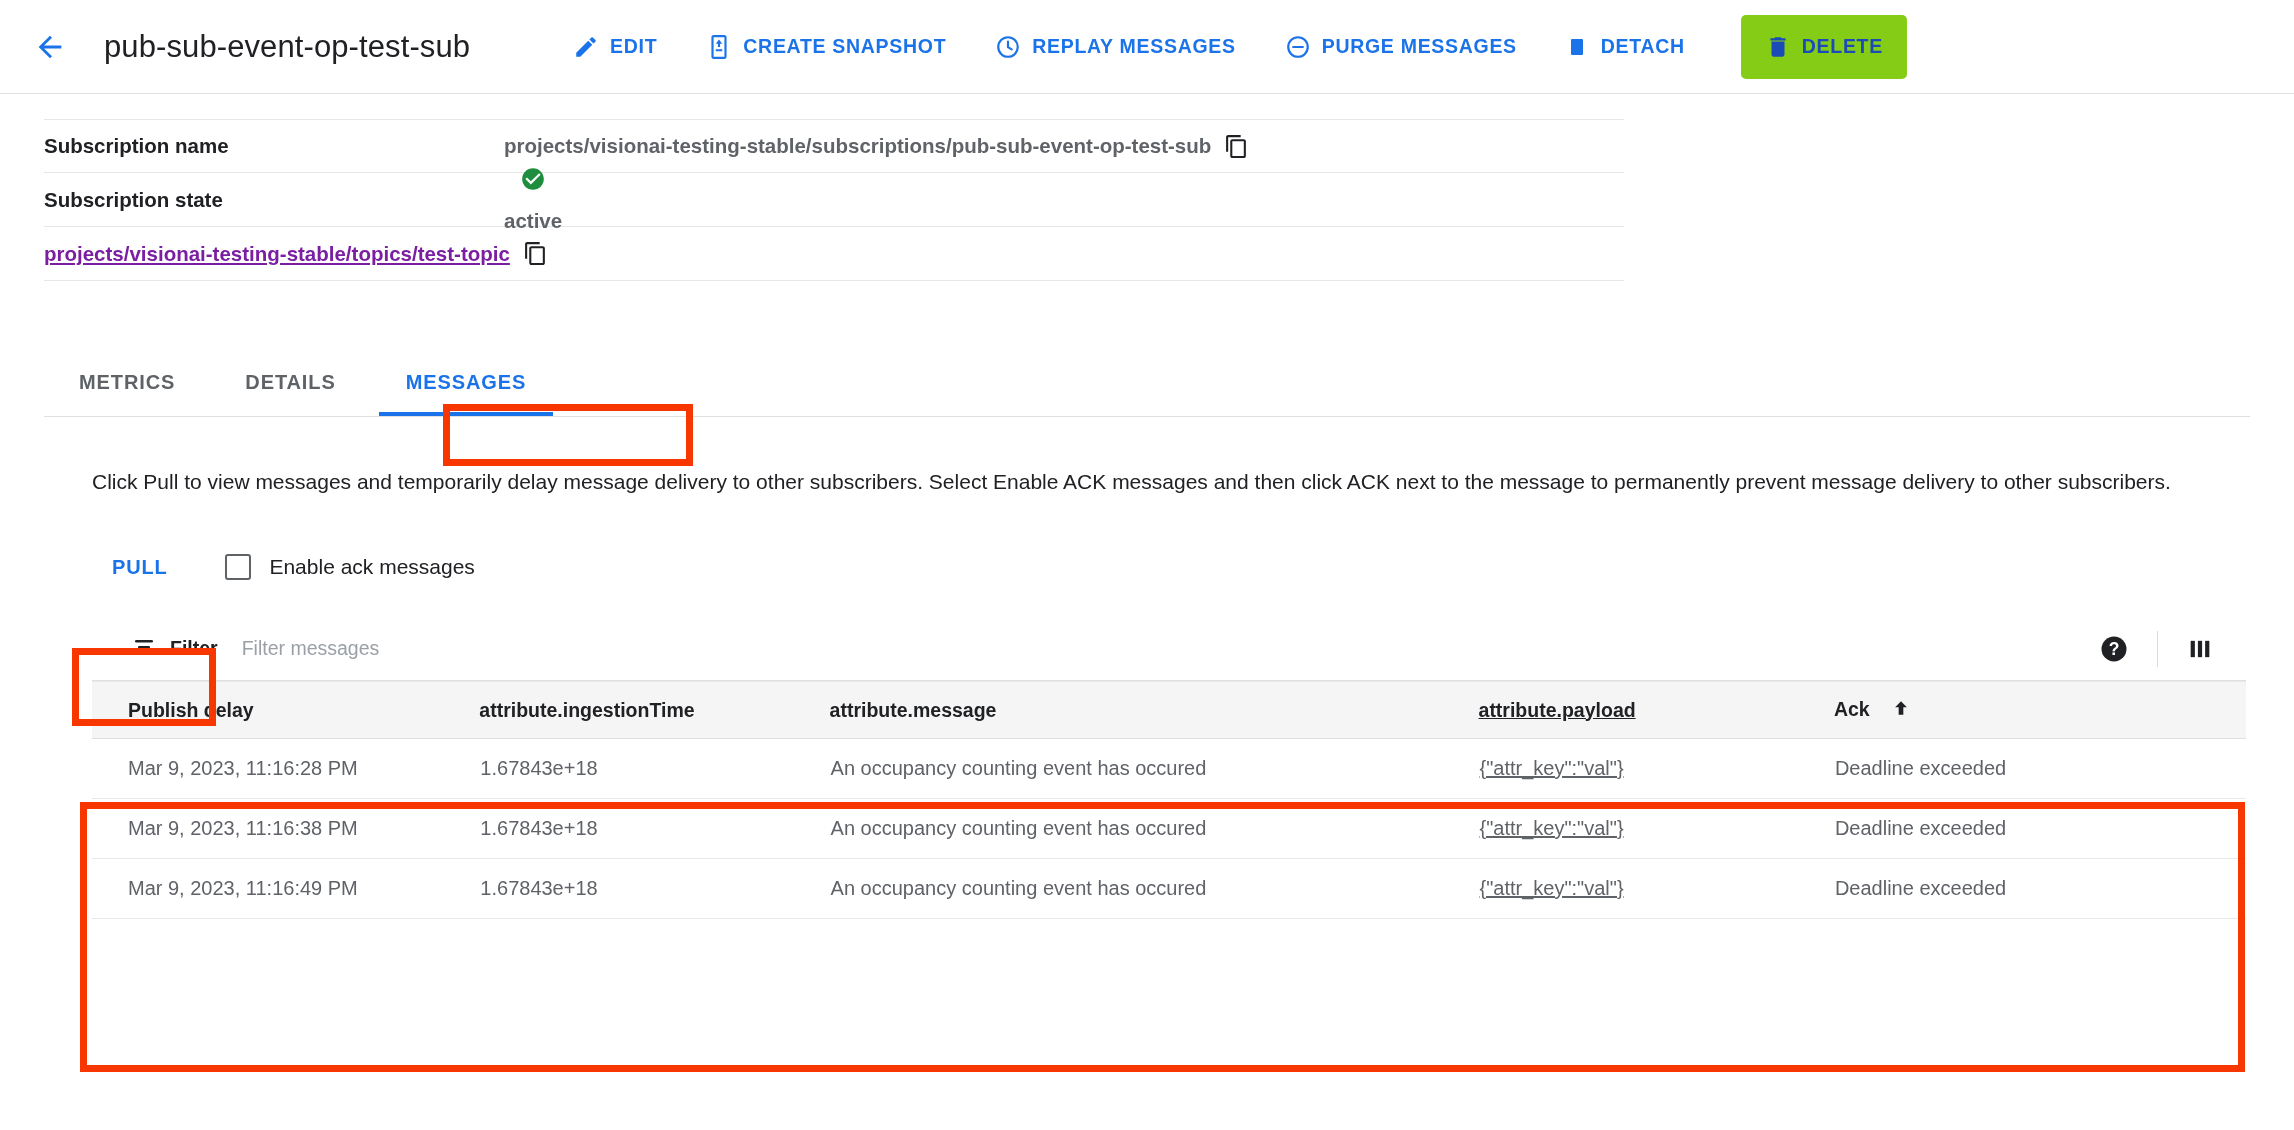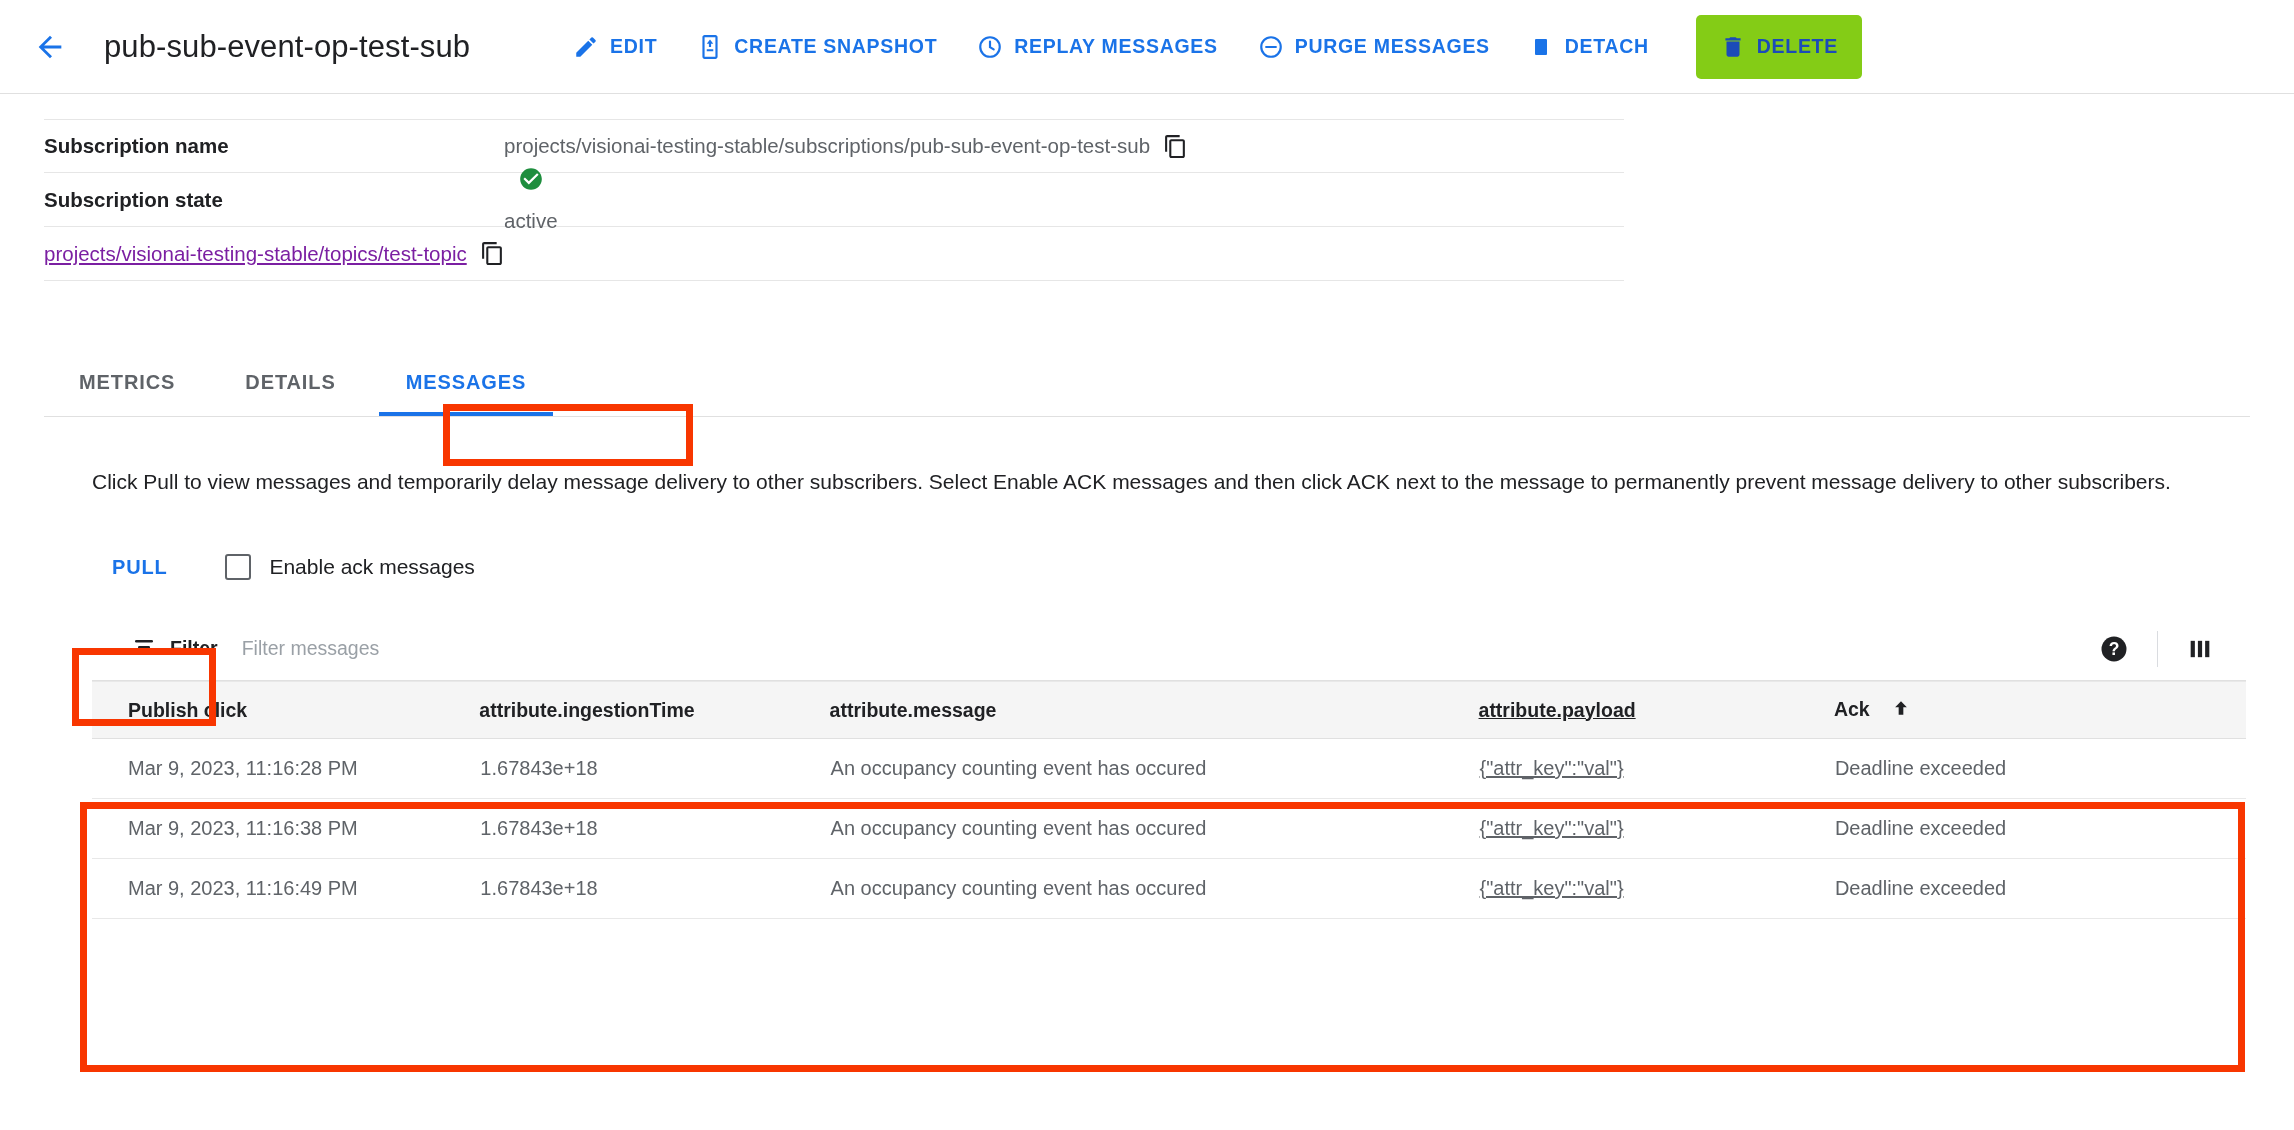--- a/index.html
+++ b/index.html
@@ -41,21 +41,21 @@
     font-weight: 400;
     color: #202124;
     margin-left: 26px;
     white-space: nowrap;
     letter-spacing: .1px;
   }
   .actions {
     display: flex;
     align-items: center;
     margin-left: 86px;
-    gap: 6px;
+    gap: 15px;
   }
   .act {
     display: flex;
     align-items: center;
     gap: 11px;
     padding: 14px 17px;
     border-radius: 6px;
     color: #1a73e8;
     font-size: 19.5px;
     font-weight: 600;
@@ -97,20 +97,21 @@
     font-size: 20.5px;
     font-weight: 700;
     color: #202124;
   }
   .prop-val {
     font-size: 20.5px;
     color: #5f6368;
     display: flex;
     align-items: center;
     gap: 13px;
+    font-weight: bold;
   }
   .prop-val.link a {
     color: #7b1fa2;
     text-decoration: underline;
     font-size: 20.5px;
   }
   .copy-ico { cursor: pointer; display: flex; align-items: center; }
   .state-ok { display: flex; align-items: center; gap: 12px; flex-direction: column; }
 
   
@@ -426,21 +427,21 @@
           <rect x="10.2" y="5" width="3.6" height="14"></rect>
           <rect x="16.4" y="5" width="3.6" height="14"></rect>
         </svg>
       </span>
     </div>
   </div>
 
   <table class="msgs">
     <thead>
       <tr>
-        <th class="c0">Publish click</th>
+        <th class="c0">Publish delay</th>
         <th class="c1">attribute.ingestionTime</th>
         <th class="c2">attribute.message</th>
         <th class="c3">attribute.payload</th>
         <th class="c4">
           <span>Ack</span>
           <span class="sortarrow">
             <svg width="20" height="20" viewBox="0 0 24 24" fill="#202124">
               <path d="M12 4l-7 7h4.2v9h5.6v-9H19L12 4z"></path>
             </svg>
           </span>

